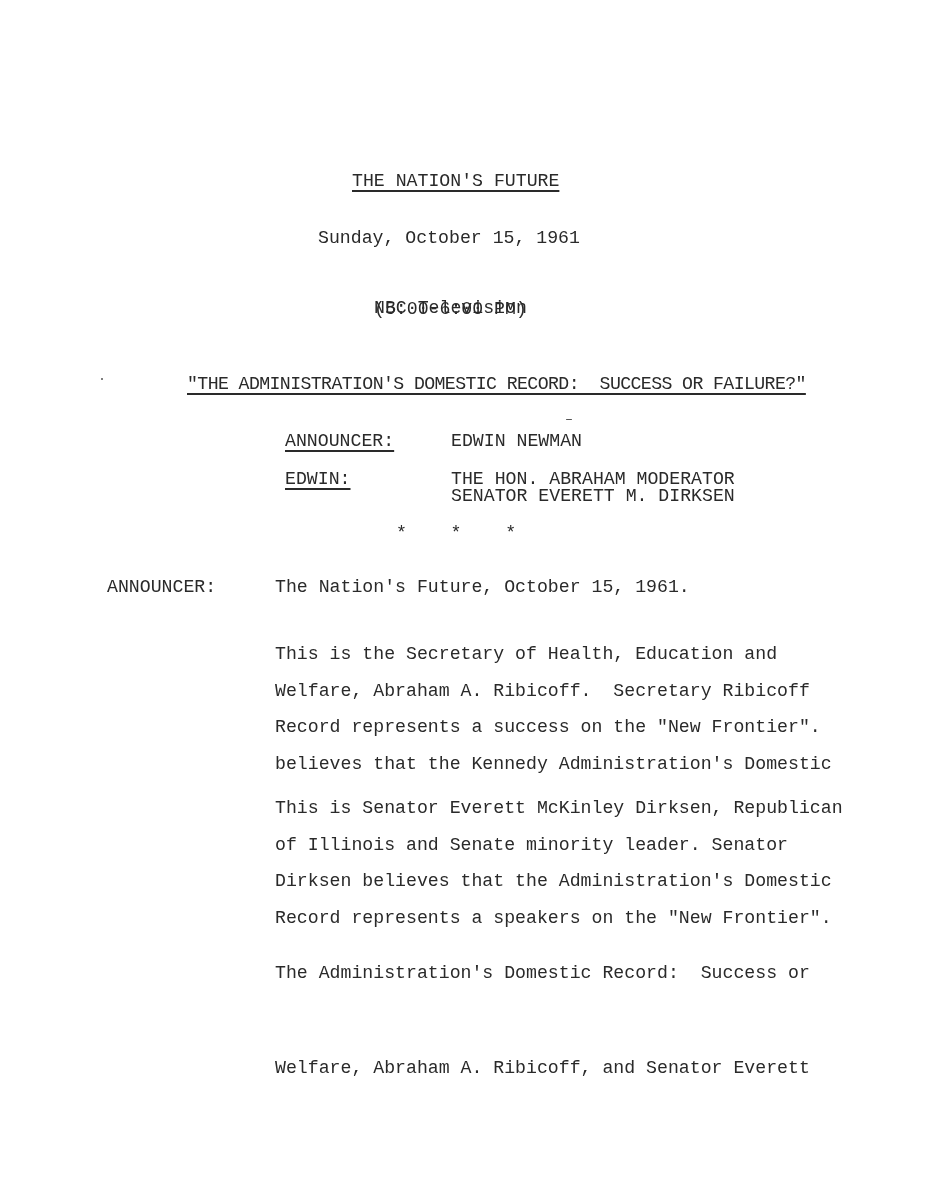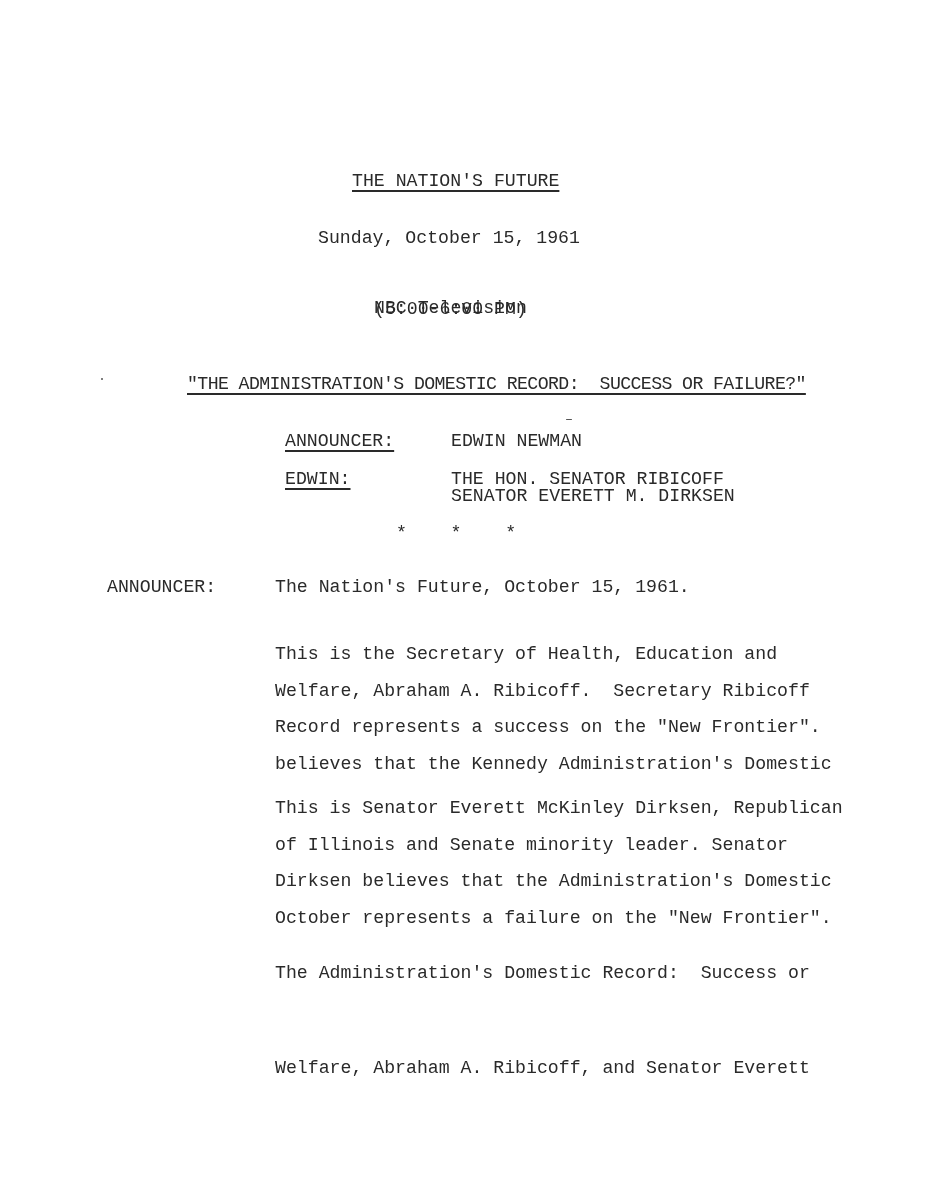--- a/index.html
+++ b/index.html
@@ -34,40 +34,40 @@
 
   <span class="speck" style="left:101px; top:378px;"></span>
 
   <div class="abs u" style="left:187px; top:373px; letter-spacing:-0.6px;">"THE ADMINISTRATION'S DOMESTIC RECORD:  SUCCESS OR FAILURE?"</div>
   <span class="speck" style="left:566px; top:419px; width:6px; height:1px;"></span>
 
   <div class="abs u" style="left:285px; top:430px;">ANNOUNCER:</div>
   <div class="abs" style="left:451px; top:430px;">EDWIN NEWMAN</div>
 
   <div class="abs u" style="left:285px; top:468px;">EDWIN:</div>
-  <div class="abs" style="left:451px; top:468px;">THE HON. SENATOR RIBICOFF</div>
+  <div class="abs" style="left:451px; top:468px;">THE HON. ABRAHAM MODERATOR</div>
   <div class="abs" style="left:451px; top:485px;">SENATOR EVERETT M. DIRKSEN</div>
 
   <div class="abs" style="left:396px; top:522px;">*    *    *</div>
 
   <div class="abs" style="left:107px; top:576px;">ANNOUNCER:</div>
   <div class="abs" style="left:275px; top:576px;">The Nation's Future, October 15, 1961.</div>
 
   <div class="para" style="top:636px;">
     <span class="line">This is the Secretary of Health, Education and</span>
     <span class="line">Welfare, Abraham A. Ribicoff.  Secretary Ribicoff</span>
     <span class="line">Record represents a success on the "New Frontier".</span>
     <span class="line">believes that the Kennedy Administration's Domestic</span>
   </div>
 
   <div class="para" style="top:790px;">
     <span class="line">This is Senator Everett McKinley Dirksen, Republican</span>
     <span class="line">of Illinois and Senate minority leader. Senator</span>
     <span class="line">Dirksen believes that the Administration's Domestic</span>
-    <span class="line">October represents a failure on the "New Frontier".</span>
+    <span class="line">Record represents a speakers on the "New Frontier".</span>
   </div>
 
   <div class="para" style="top:955px;">
     <span class="line">The Administration's Domestic Record:  Success or</span>
   </div>
 
   <div class="para" style="top:1050px;">
     <span class="line">Welfare, Abraham A. Ribicoff, and Senator Everett</span>
   </div>
 

